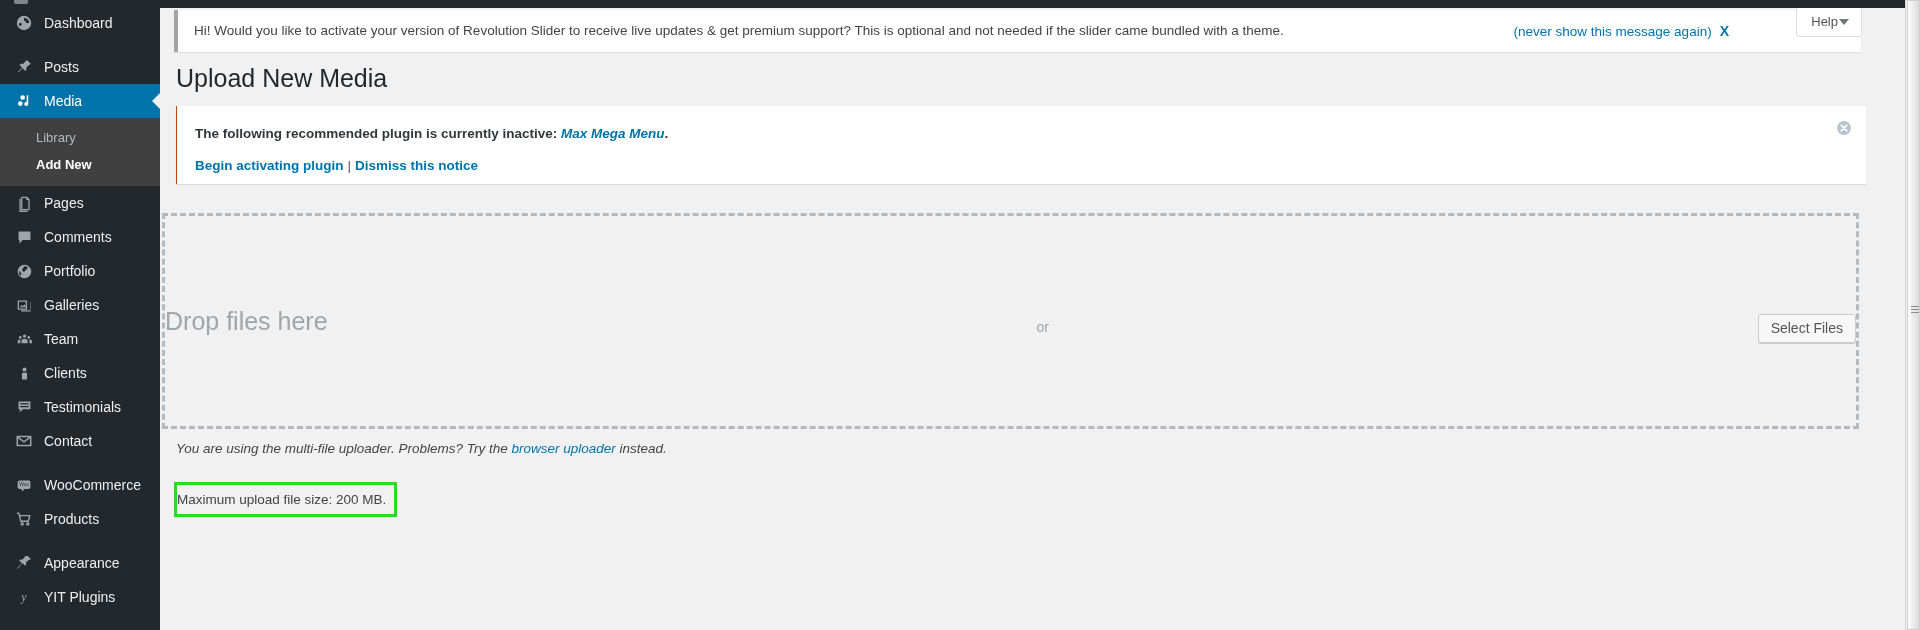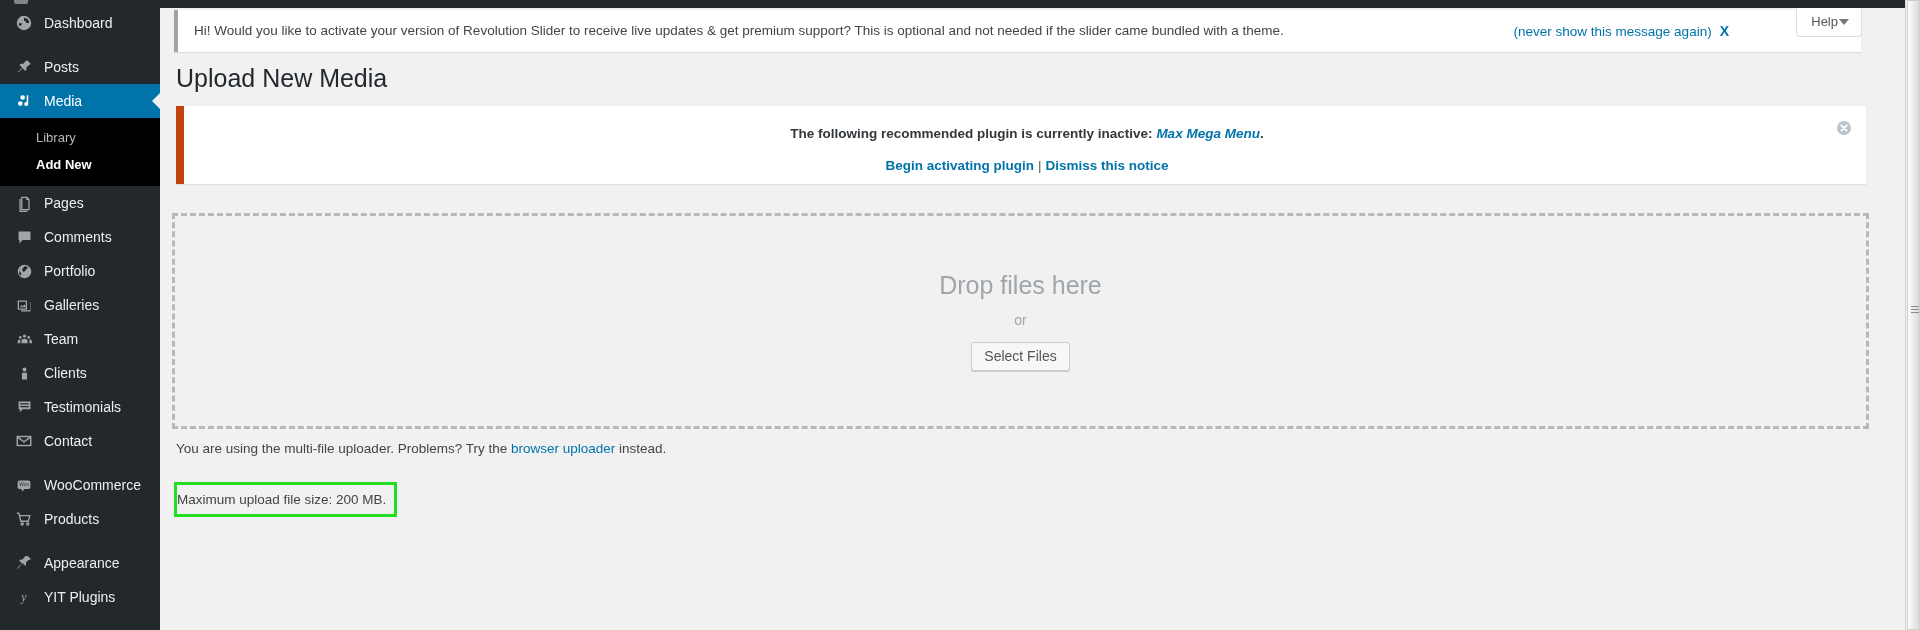--- a/index.html
+++ b/index.html
@@ -46,21 +46,21 @@
   }
   .menu-item.current .ico { color: #fff; }
   .menu-item.current:after {
     content: ""; position: absolute; right: 0; top: 50%;
     margin-top: -8px;
     border-top: 8px solid transparent;
     border-bottom: 8px solid transparent;
     border-right: 8px solid #f1f1f1;
   }
   .menu-sep { height: 10px; }
-  .submenu { background: #000000; padding: 6px 0 8px 0; }
+  .submenu { background: #404040; padding: 6px 0 8px 0; }
   .submenu-item {
     padding: 5px 0 5px 36px;
     font-size: 13px; color: #b4b9be; cursor: pointer; line-height: 17px;
   }
   .submenu-item.current { color: #fff; font-weight: bold; }
 
   
   #content {
     position: absolute; top: 0; left: 160px;
     width: 1745px; height: 630px;
@@ -116,70 +116,69 @@
     position: absolute; top: 62px; left: 16px;
     font-size: 25px; font-weight: normal; color: #23282d;
     line-height: 1.3;
   }
 
   
   #plugin-notice {
     position: absolute; top: 106px; left: 16px;
     width: 1690px; height: 78px;
     background: #fff;
-    border-left: 8px solid #c2410c;
+    border-left: 1px solid #c2410c;
     box-shadow: 0 1px 1px 0 rgba(0,0,0,.08);
     padding: 12px 14px 12px 18px;
-    text-align: center;
   }
   #plugin-notice .ln1 {
     font-size: 13.5px; font-weight: bold; color: #32373c;
     line-height: 1.5; margin-top: 6px;
   }
   #plugin-notice .ln1 em {
     font-style: italic; color: #0073aa; font-weight: bold; cursor: pointer;
   }
   #plugin-notice .ln2 { margin-top: 14px; font-size: 13.5px; }
   #plugin-notice .ln2 a {
     color: #0073aa; text-decoration: none; font-weight: bold; cursor: pointer;
   }
   #plugin-notice .ln2 .pipe { color: #555; font-weight: normal; margin: 0 4px; }
   #plugin-dismiss {
     position: absolute; right: 14px; top: 14px;
     width: 16px; height: 16px; cursor: pointer;
   }
 
   
   #dropzone {
-    position: absolute; top: 213px; left: 12px;
+    position: absolute; top: 213px; left: 2px;
     width: 1697px; height: 216px;
     border: 3px dashed #b4b9be;
-    display: flex; flex-direction: column;
-    align-items: center; justify-content: center;
+    display: flex; flex-direction: row;
+    align-items: center; justify-content: space-between;
     color: #a0a5aa;
   }
   #drop-text { font-size: 25px; color: #a0a5aa; font-weight: normal; }
   #drop-or { font-size: 14px; color: #a0a5aa; margin-top: 12px; }
   #select-files {
     margin-top: 14px;
     background: #f7f7f7;
     border: 1px solid #ccc;
     border-radius: 3px;
     box-shadow: 0 1px 0 #ccc;
     color: #555;
     font-size: 14px;
     padding: 5px 12px 6px;
     cursor: pointer;
     font-family: "Liberation Sans", sans-serif;
   }
 
   
   #uploader-note {
     position: absolute; top: 441px; left: 16px;
-    font-size: 13.5px; color: #444;
+    font-size: 13.5px; color: #444; font-style: italic;
   }
   #uploader-note a { color: #0073aa; cursor: pointer; }
   #max-size-wrap {
     position: absolute; top: 482px; left: 14px;
     border: 3px solid #22dd22;
     padding: 5px 8px 6px 0;
   }
   #max-size { font-size: 13.5px; color: #444; white-space: nowrap; }
 
   

